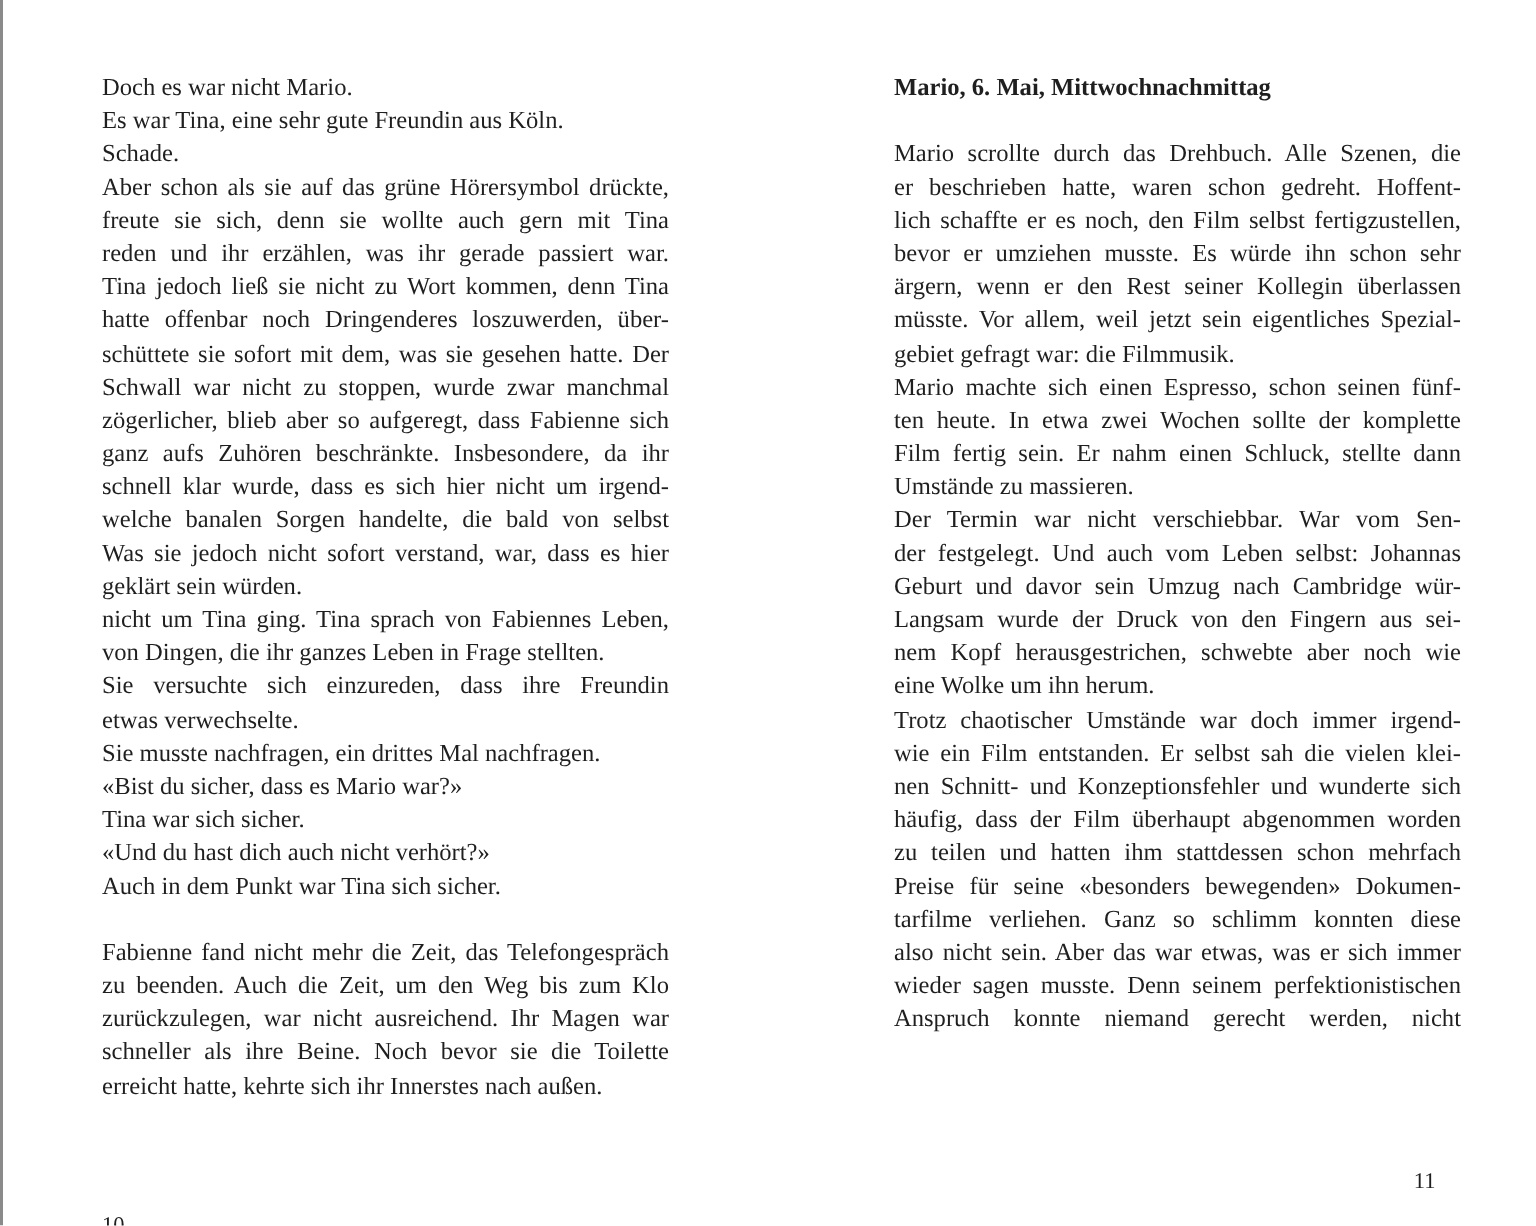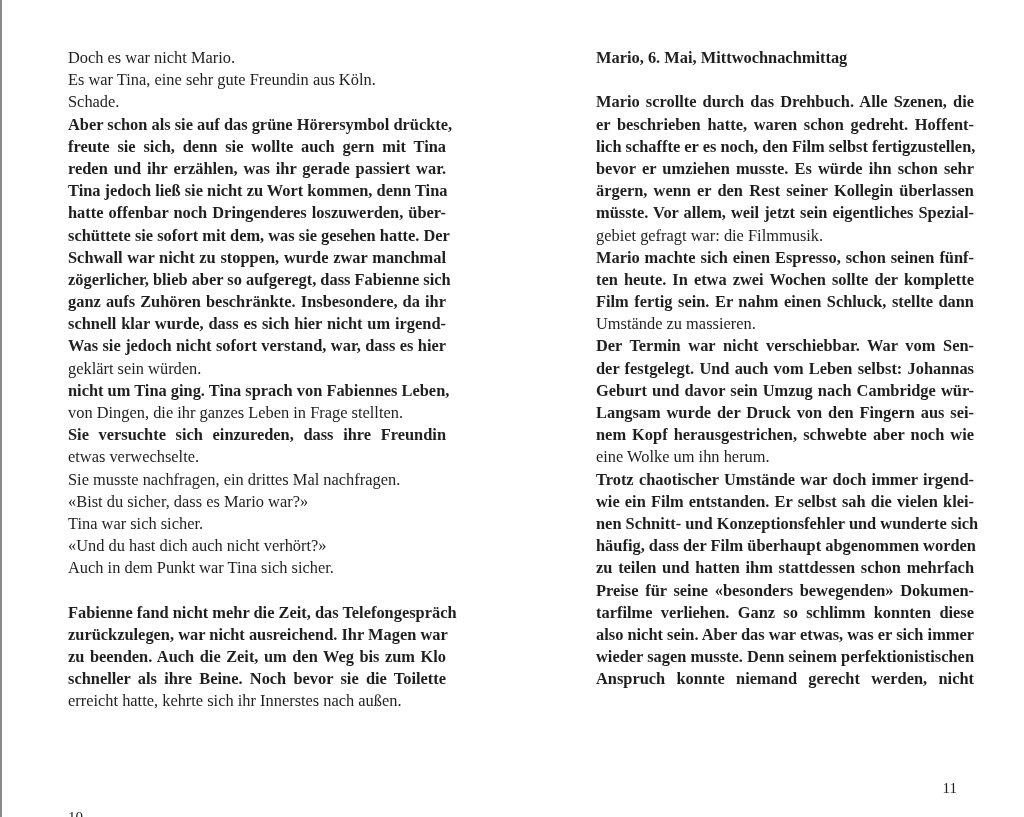--- a/index.html
+++ b/index.html
@@ -8,21 +8,21 @@
     font-family: "Liberation Serif", "DejaVu Serif", serif; color: #1f1f1f;
   }
   .border-left { position: absolute; left: 0; top: 0; width: 2px; height: 817px; background: #8a8a8a; }
   .page { position: absolute; top: 16px; height: 691px; }
   .page-left { left: 0; width: 512px; }
   .page-right { left: 512px; width: 512px; }
   .text-block { position: absolute; width: 378px; font-size: 16.4px; line-height: 22.2px; }
   .page-left .text-block { left: 68px; top: 31px; }
   .page-right .text-block { left: 68px; top: 31px; margin-left: 16px; }
   .line { display: block; white-space: nowrap; height: 22.2px; }
-  .line.j { text-align: justify; text-align-last: justify; font-weight: bold; }
+  .line.j { text-align: justify; text-align-last: justify; }
   .heading { font-weight: bold; }
   .gap { height: 22.2px; }
   .page-num { position: absolute; font-size: 15px; }
   .page-left .page-num { left: 68px; top: 752px; margin-top: 41px; }
   .page-right .page-num { right: 67px; top: 764px; }
 </style>
 </head>
 <body>
 
 <div class="border-left"></div>
@@ -35,35 +35,36 @@
       <span class="line j">Aber schon als sie auf das grüne Hörersymbol drückte,</span>
       <span class="line j">freute sie sich, denn sie wollte auch gern mit Tina</span>
       <span class="line j">reden und ihr erzählen, was ihr gerade passiert war.</span>
       <span class="line j">Tina jedoch ließ sie nicht zu Wort kommen, denn Tina</span>
       <span class="line j">hatte offenbar noch Dringenderes loszuwerden, über-</span>
       <span class="line j">schüttete sie sofort mit dem, was sie gesehen hatte. Der</span>
       <span class="line j">Schwall war nicht zu stoppen, wurde zwar manchmal</span>
       <span class="line j">zögerlicher, blieb aber so aufgeregt, dass Fabienne sich</span>
       <span class="line j">ganz aufs Zuhören beschränkte. Insbesondere, da ihr</span>
       <span class="line j">schnell klar wurde, dass es sich hier nicht um irgend-</span>
+      <span class="line j">welche banalen Sorgen handelte, die bald von selbst</span>
       <span class="line j">Was sie jedoch nicht sofort verstand, war, dass es hier</span>
       <span class="line">geklärt sein würden.</span>
       <span class="line j">nicht um Tina ging. Tina sprach von Fabiennes Leben,</span>
       <span class="line">von Dingen, die ihr ganzes Leben in Frage stellten.</span>
       <span class="line j">Sie versuchte sich einzureden, dass ihre Freundin</span>
       <span class="line">etwas verwechselte.</span>
       <span class="line">Sie musste nachfragen, ein drittes Mal nachfragen.</span>
       <span class="line">«Bist du sicher, dass es Mario war?»</span>
       <span class="line">Tina war sich sicher.</span>
       <span class="line">«Und du hast dich auch nicht verhört?»</span>
       <span class="line">Auch in dem Punkt war Tina sich sicher.</span>
       <span class="line gap"></span>
       <span class="line j">Fabienne fand nicht mehr die Zeit, das Telefongespräch</span>
+      <span class="line j">zu beenden. Auch die Zeit, um den Weg bis zum Klo</span>
       <span class="line j">zurückzulegen, war nicht ausreichend. Ihr Magen war</span>
-      <span class="line j">zu beenden. Auch die Zeit, um den Weg bis zum Klo</span>
       <span class="line j">schneller als ihre Beine. Noch bevor sie die Toilette</span>
       <span class="line">erreicht hatte, kehrte sich ihr Innerstes nach außen.</span>
     </div>
   <div class="page-num">10</div>
 </div>
 
 <div class="page page-right">
   <div class="text-block" id="right-text">
     <span class="line heading">Mario, 6. Mai, Mittwochnachmittag</span>
     <span class="line gap"></span>

